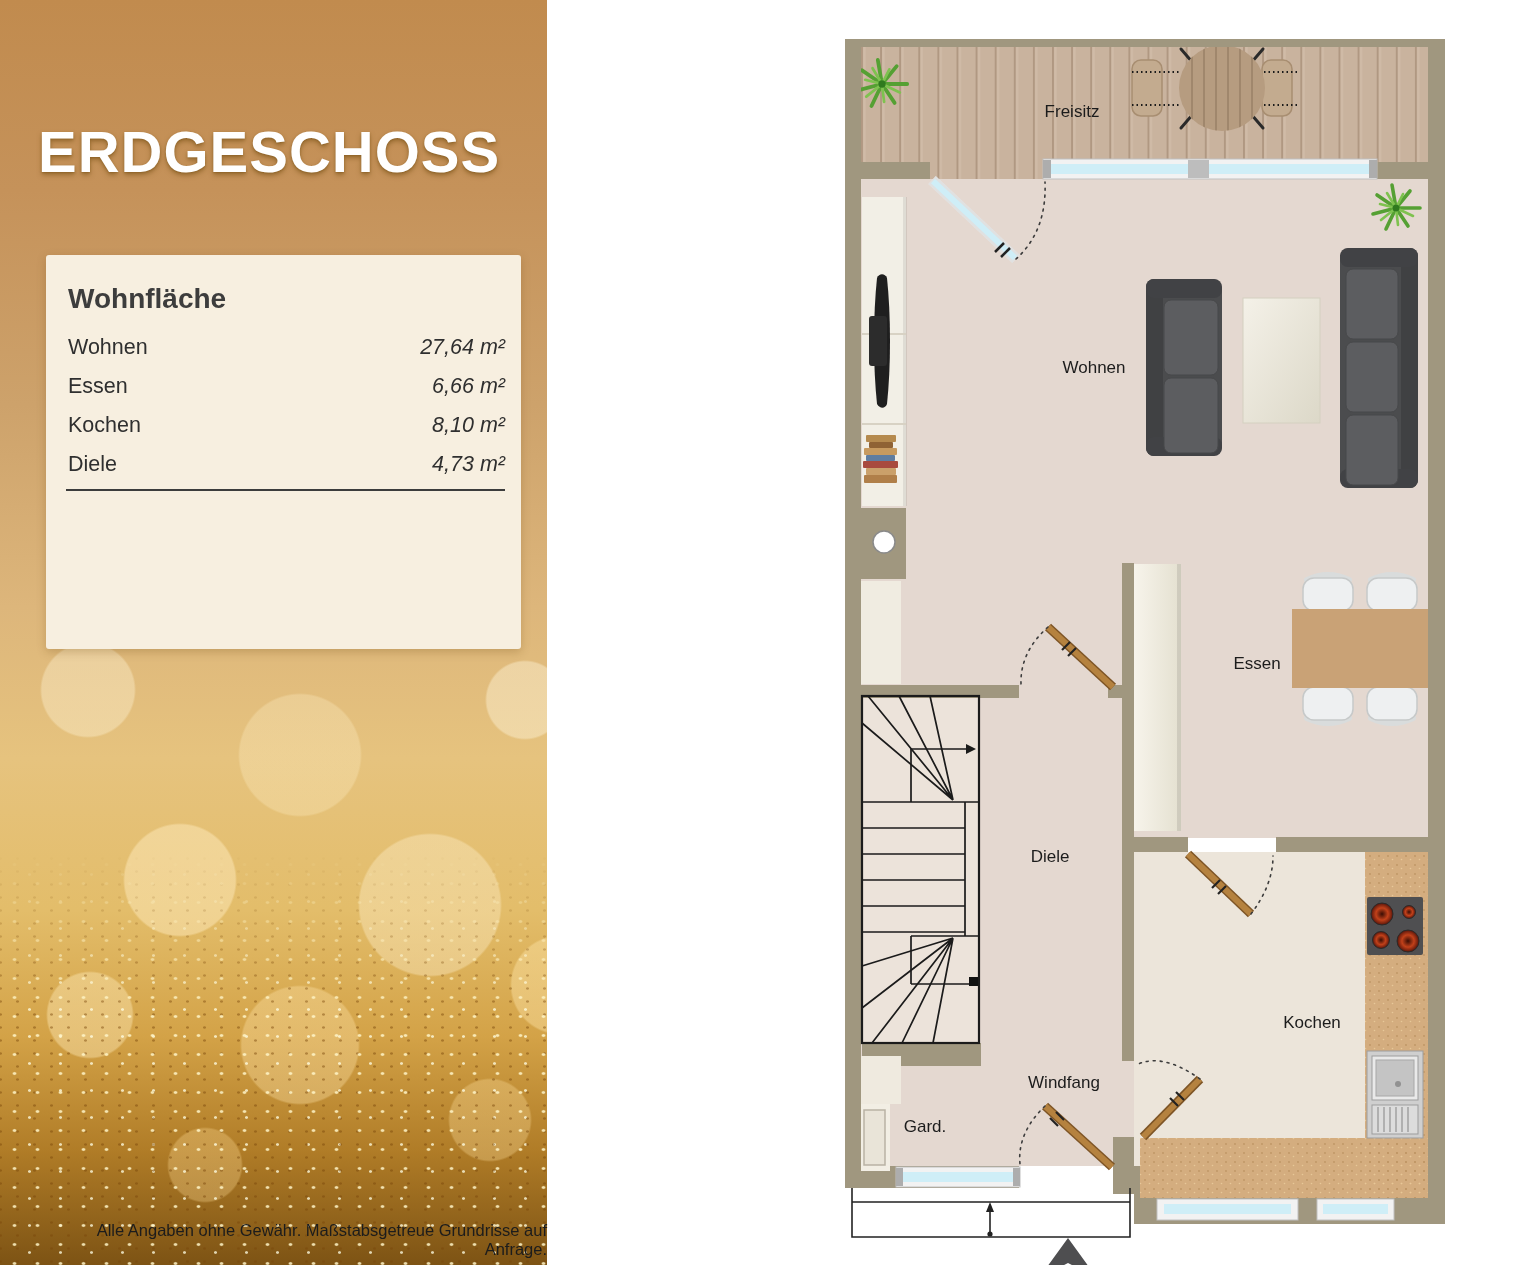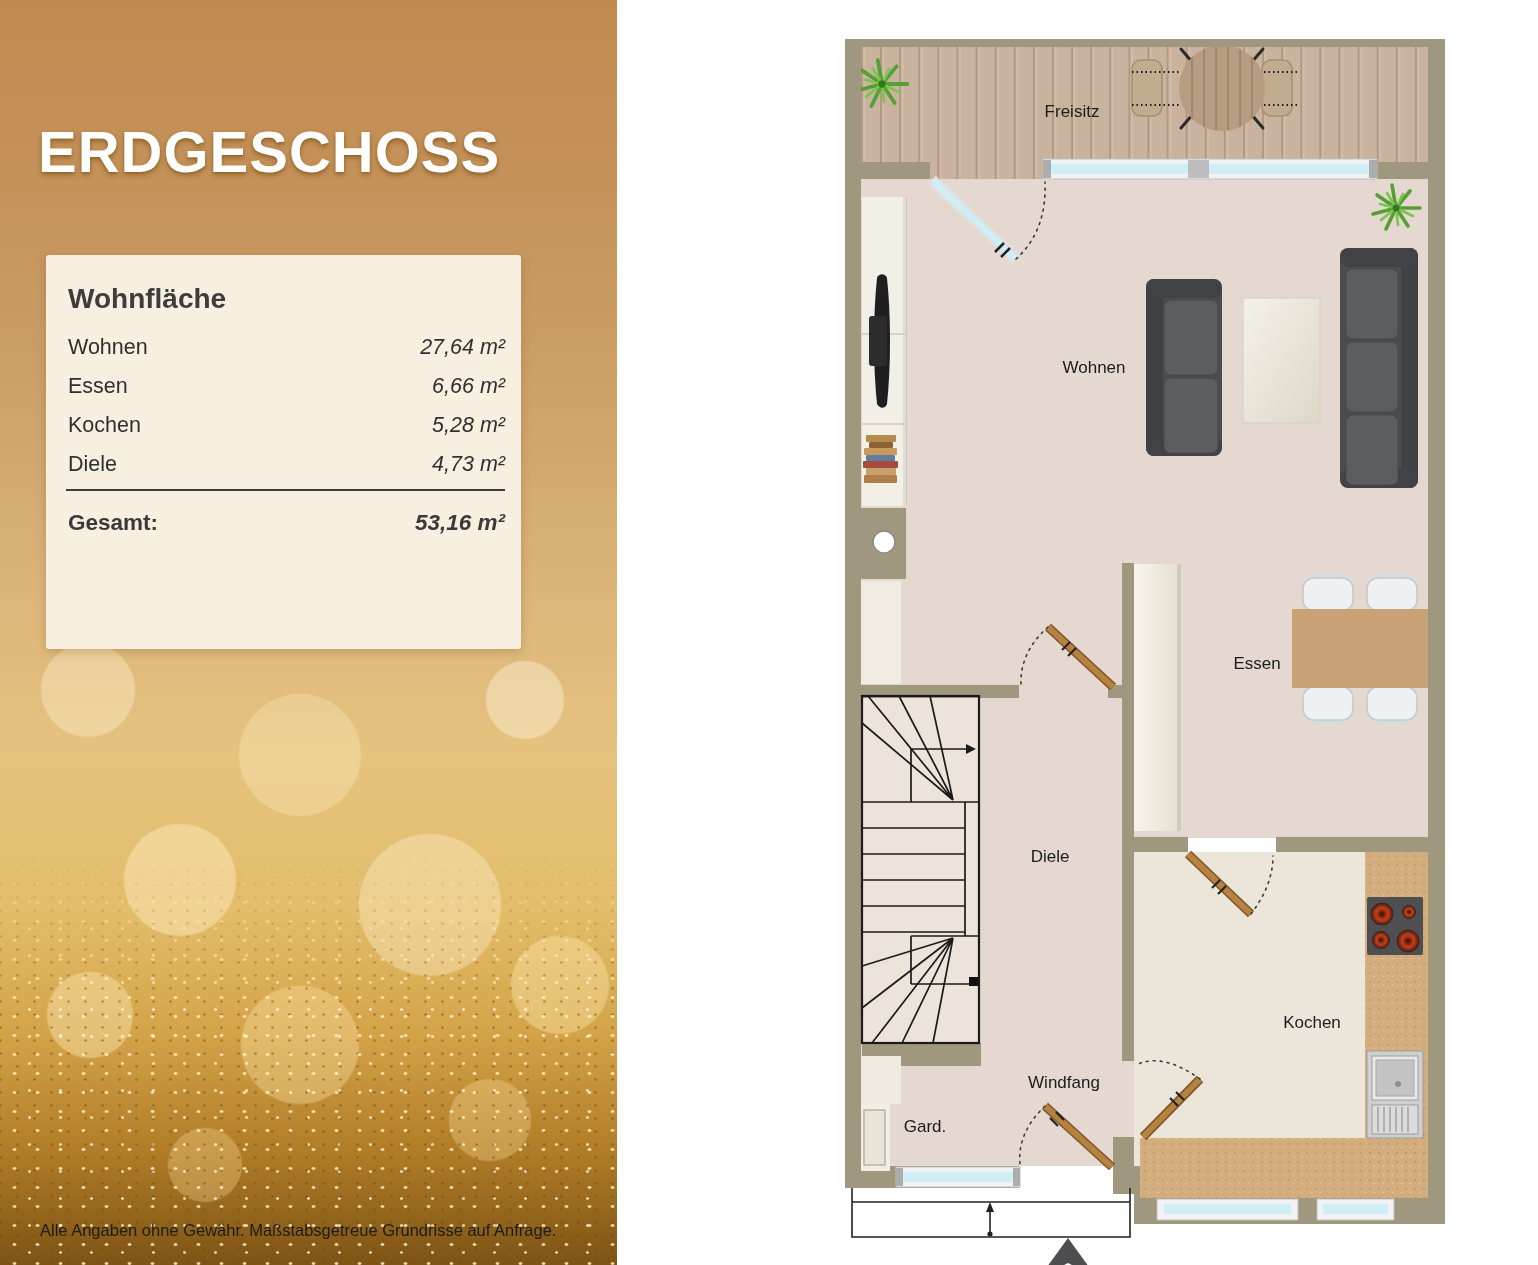--- a/index.html
+++ b/index.html
@@ -1,20 +1,20 @@
 <!DOCTYPE html>
 <html><head>
 <meta charset="utf-8">
 <style>
   html,body{margin:0;padding:0;background:#fff;}
   .stage{position:relative;width:1538px;height:1265px;background:#fff;overflow:hidden;
          font-family:"Liberation Sans",sans-serif;}
 
   
-  .left-panel{position:absolute;left:0;top:0;width:617px;height:1265px;
+  .left-panel{position:absolute;left:0;top:0;width:547px;height:1265px;
     background:
       radial-gradient(circle at 88px 690px, rgba(255,244,214,.38) 0 46px, rgba(255,244,214,0) 48px),
       radial-gradient(circle at 300px 755px, rgba(255,240,200,.30) 0 60px, rgba(255,240,200,0) 62px),
       radial-gradient(circle at 525px 700px, rgba(255,246,220,.42) 0 38px, rgba(255,246,220,0) 40px),
       radial-gradient(circle at 180px 880px, rgba(255,235,190,.48) 0 55px, rgba(255,235,190,0) 57px),
       radial-gradient(circle at 430px 905px, rgba(255,240,205,.38) 0 70px, rgba(255,240,205,0) 72px),
       radial-gradient(circle at 560px 985px, rgba(255,230,170,.42) 0 48px, rgba(255,230,170,0) 50px),
       radial-gradient(circle at 90px 1015px, rgba(255,235,185,.42) 0 42px, rgba(255,235,185,0) 44px),
       radial-gradient(circle at 300px 1045px, rgba(255,228,170,.36) 0 58px, rgba(255,228,170,0) 60px),
       radial-gradient(circle at 490px 1120px, rgba(255,225,160,.32) 0 40px, rgba(255,225,160,0) 42px),
@@ -36,21 +36,21 @@
     text-shadow:0 3px 5px rgba(125,85,25,.6),0 1px 2px rgba(125,85,25,.5);}
   .area-card{position:absolute;left:46px;top:255px;width:475px;height:394px;z-index:2;
     background:#f7efe0;border-radius:3px;box-shadow:0 3px 10px rgba(110,75,20,.28);box-sizing:border-box;}
   .area-card h2{margin:28px 22px 13px;font-size:28px;color:#3d3d3d;}
   .arow{display:flex;justify-content:space-between;margin:0 16px 0 22px;
     font-size:21.5px;color:#2f2f2f;line-height:39px;}
   .arow .val{text-align:right;font-style:italic;}
   .arow.deduction{font-style:italic;color:#8e8e8e;font-size:21px;}
   .divider{margin:5px 16px 0 20px;border-top:2px solid #3c3c3c;}
   .arow.total{font-weight:bold;font-size:22.5px;color:#3a3a3a;margin-top:12px;}
-  .disclaimer{position:absolute;left:40px;top:1221px;margin:0;font-size:16.5px;color:#1c1c1c;z-index:2;}
+  .disclaimer{position:absolute;left:40px;top:1221px;margin:0;font-size:16.5px;color:#1c1c1c;z-index:2;text-align:right;}
 
   
   .plan-wrap{position:absolute;left:838px;top:24px;width:612px;height:1257px;}
   .plan-label{font-family:"Liberation Sans",sans-serif;font-size:17px;fill:#1c1c1c;}
   .dashed{fill:none;stroke:#3c3c3c;stroke-width:1.6;stroke-dasharray:2 5;stroke-linecap:round;}
   .stairline{stroke:#1b1b1b;stroke-width:1.7;fill:none;}
 </style>
 </head>
 <body>
 
@@ -64,31 +64,27 @@
       <div class="arow">
         <span class="lbl">Wohnen</span>
         <span class="val">27,64 m²</span>
       </div>
       <div class="arow">
         <span class="lbl">Essen</span>
         <span class="val">6,66 m²</span>
       </div>
       <div class="arow">
         <span class="lbl">Kochen</span>
-        <span class="val">5,28 m²</span>
+        <span class="val">8,10 m²</span>
       </div>
       <div class="arow">
         <span class="lbl">Diele</span>
         <span class="val">4,73 m²</span>
       </div>
       <div class="divider"></div>
-      <div class="arow total">
-        <span class="lbl">Gesamt:</span>
-        <span class="val">53,16 m²</span>
-      </div>
     </section>
 
     <p class="disclaimer">Alle Angaben ohne Gewähr. Maßstabsgetreue Grundrisse auf Anfrage.</p>
   </aside>
 
   <main class="plan-wrap">
   <svg width="612" height="1257" viewBox="838 8 612 1257" xmlns="http://www.w3.org/2000/svg">
     <defs>
       <pattern id="planks" x="861" y="28" width="19.1" height="130" patternUnits="userSpaceOnUse">
         <rect width="19.1" height="130" fill="#c9b39e"></rect>

